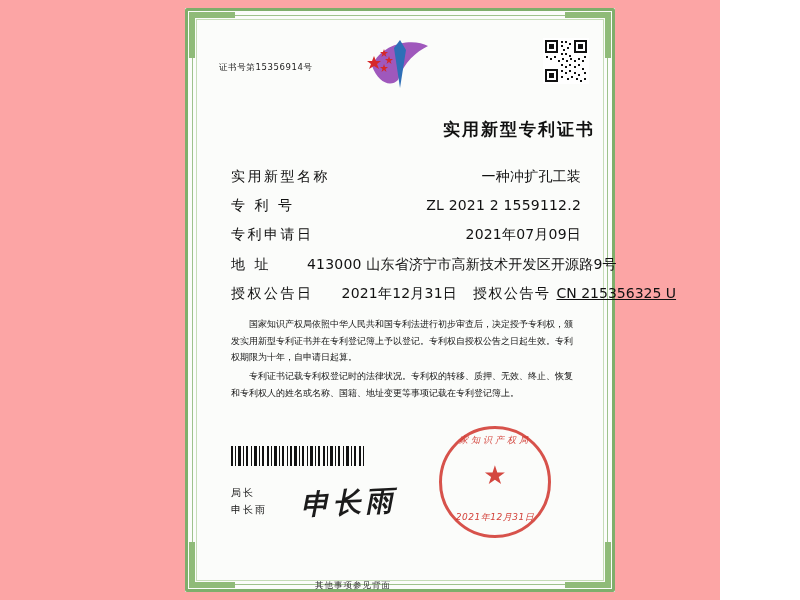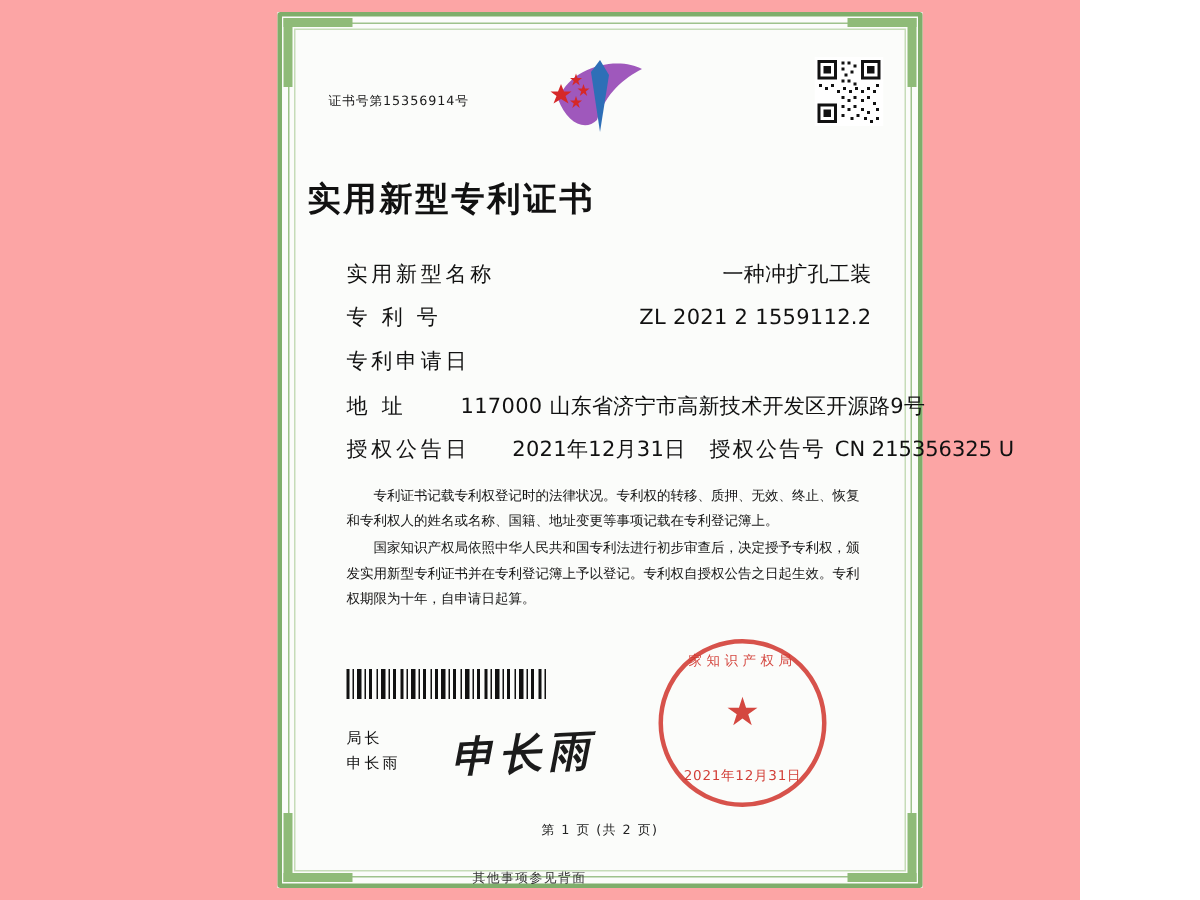--- a/index.html
+++ b/index.html
@@ -93,24 +93,24 @@
   .qr {
     position: absolute;
     right: 6px;
     top: 12px;
     width: 46px;
     height: 46px;
   }
 
   .title {
     margin-top: 14px;
-    text-align: left;
+    text-align: right;
     font-family: "DejaVu Sans", sans-serif;
     font-weight: bold;
-    font-size: 22px;
+    font-size: 17px;
     letter-spacing: 2px;
     color: #111;
   }
 
   .fields {
     margin-top: 26px;
     padding-left: 26px;
     padding-right: 14px;
   }
   .field-row {
@@ -140,20 +140,21 @@
   .field-label2 {
     flex: 0 0 auto;
     letter-spacing: 1.5px;
     white-space: nowrap;
     margin-right: 6px;
     margin-left: 16px;
   }
   .field-value2 {
     flex: 1 1 auto;
     white-space: nowrap;
+    text-decoration: underline;
   }
 
   .paragraphs {
     margin-top: 14px;
     padding-left: 26px;
     padding-right: 22px;
   }
   .para {
     font-size: 9px;
     line-height: 1.85;
@@ -201,20 +202,21 @@
     transform: rotate(-3deg);
   }
 
   
   .seal {
     position: absolute;
     right: 44px;
     bottom: 36px;
     width: 112px;
     height: 112px;
+    font-style: italic;
   }
   .seal-ring {
     position: absolute;
     inset: 0;
     border: 3px solid #d0342c;
     border-radius: 50%;
     opacity: .85;
   }
   .seal-star {
     position: absolute;
@@ -358,36 +360,37 @@
         <div class="field-row">
           <div class="field-label">实用新型名称</div>
           <div class="field-value">一种冲扩孔工装</div>
         </div>
         <div class="field-row">
           <div class="field-label">专 利 号</div>
           <div class="field-value">ZL 2021 2 1559112.2</div>
         </div>
         <div class="field-row">
           <div class="field-label">专利申请日</div>
+          <div class="field-value">2021年07月09日</div>
         </div>
         <div class="field-row">
           <div class="field-label">地 址</div>
-          <div class="field-value">117000 山东省济宁市高新技术开发区开源路9号</div>
+          <div class="field-value">413000 山东省济宁市高新技术开发区开源路9号</div>
         </div>
         <div class="field-row dual">
           <div class="field-label">授权公告日</div>
           <div class="field-value">2021年12月31日</div>
           <div class="field-label2">授权公告号</div>
           <div class="field-value2">CN 215356325 U</div>
         </div>
       </div>
 
       <div class="paragraphs">
+        <div class="para">国家知识产权局依照中华人民共和国专利法进行初步审查后，决定授予专利权，颁发实用新型专利证书并在专利登记簿上予以登记。专利权自授权公告之日起生效。专利权期限为十年，自申请日起算。</div>
         <div class="para">专利证书记载专利权登记时的法律状况。专利权的转移、质押、无效、终止、恢复和专利权人的姓名或名称、国籍、地址变更等事项记载在专利登记簿上。</div>
-        <div class="para">国家知识产权局依照中华人民共和国专利法进行初步审查后，决定授予专利权，颁发实用新型专利证书并在专利登记簿上予以登记。专利权自授权公告之日起生效。专利权期限为十年，自申请日起算。</div>
       </div>
 
       <div class="barcode">
         <div class="bar" style="left:0px;width:2px"></div>
         <div class="bar" style="left:4px;width:1px"></div>
         <div class="bar" style="left:7px;width:3px"></div>
         <div class="bar" style="left:12px;width:1px"></div>
         <div class="bar" style="left:15px;width:2px"></div>
         <div class="bar" style="left:20px;width:1px"></div>
         <div class="bar" style="left:23px;width:3px"></div>
@@ -427,18 +430,17 @@
 
       <div class="handwriting">申长雨</div>
 
       <div class="seal">
         <div class="seal-ring"></div>
         <div class="seal-text-top">家知识产权局</div>
         <div class="seal-star">★</div>
         <div class="seal-date">2021年12月31日</div>
       </div>
 
-      <div class="page-no">第 1 页 (共 2 页)</div>
     </div>
   </div>
 
   <div class="footnote">其他事项参见背面</div>
 </div>
 
 </body></html>

